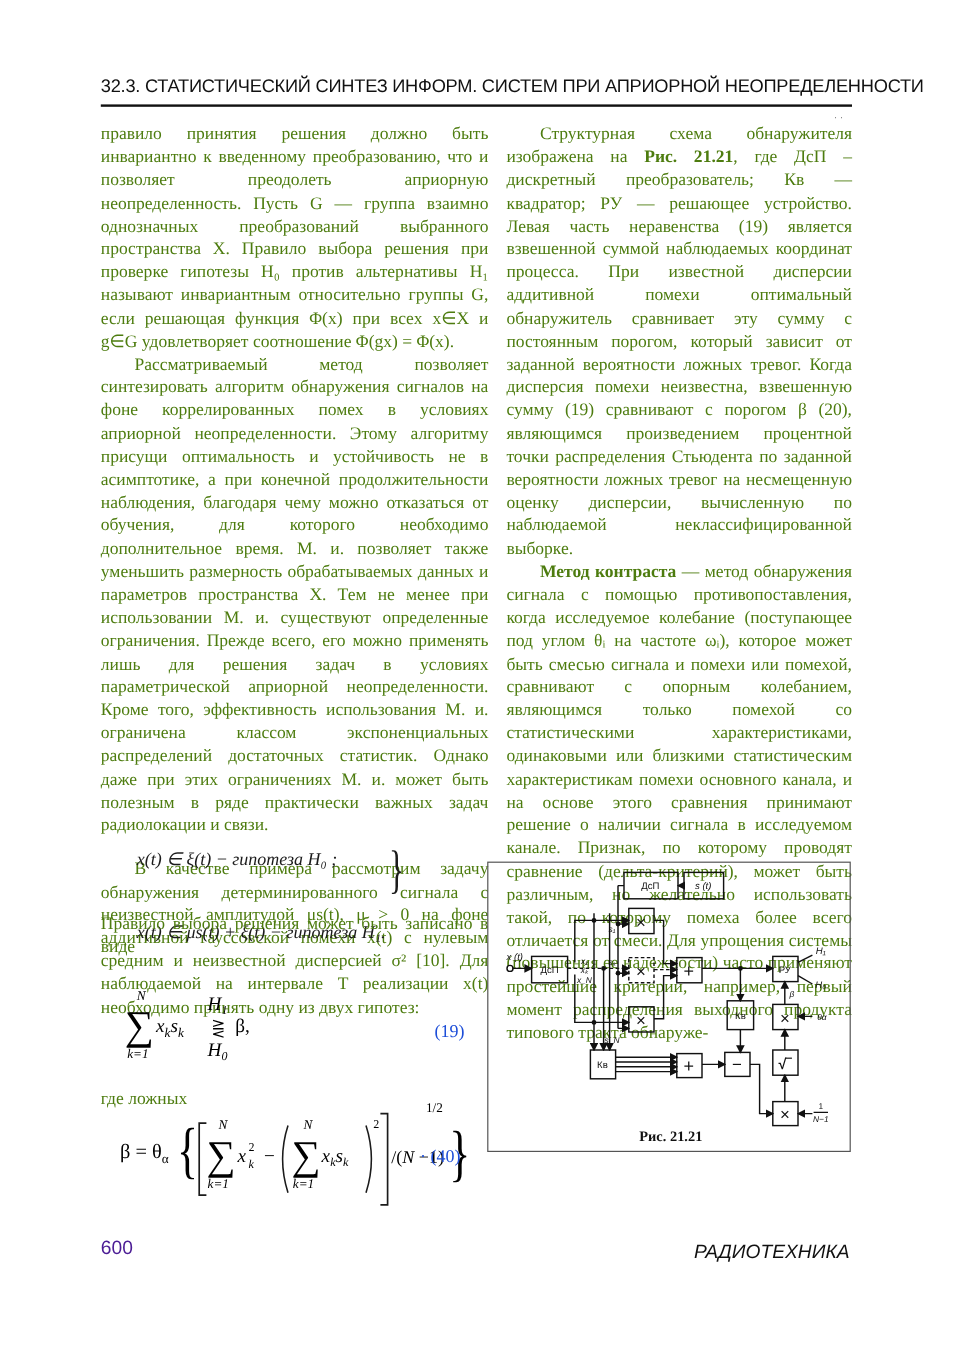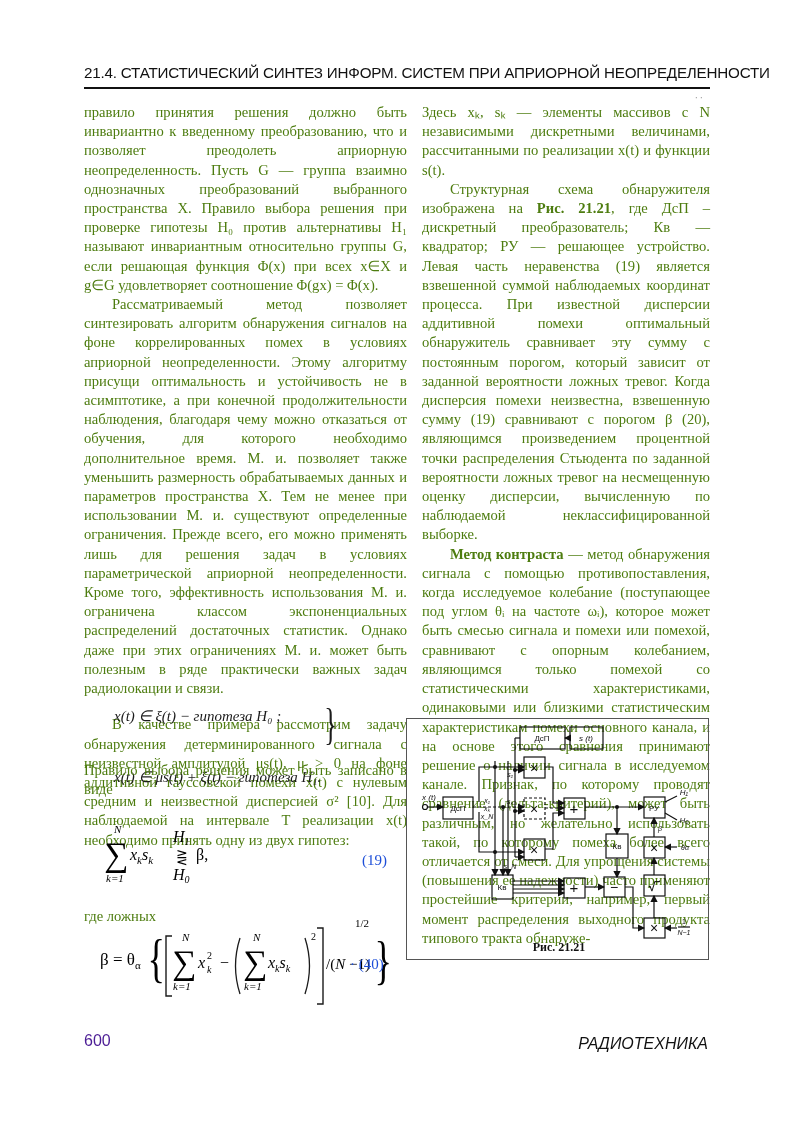--- a/index.html
+++ b/index.html
@@ -18,21 +18,21 @@
   .diag { position:absolute; left:406px; top:718px; width:303px; height:242px; border:1px solid #555; box-sizing:border-box; }
   .diag svg { position:absolute; left:0; top:0; }
   .footer-num { position:absolute; left:84px; top:1032px; font-family:"Liberation Sans", sans-serif; font-size:16px; color:#4c1d95; }
   .footer-mag { position:absolute; right:86px; top:1035px; font-family:"Liberation Sans", sans-serif; font-size:16px; font-style:italic; color:#111; }
   .dots { position:absolute; left:695px; top:94px; font-size:8px; color:#888; font-family:"DejaVu Sans", sans-serif; }
   i { }
 </style>
 </head>
 <body>
 
-<div class="hdr">21.4. СТАТИСТИЧЕСКИЙ СИНТЕЗ ИНФОРМ. СИСТЕМ ПРИ АПРИОРНОЙ НЕОПРЕДЕЛЕННОСТИ</div>
+<div class="hdr">32.3. СТАТИСТИЧЕСКИЙ СИНТЕЗ ИНФОРМ. СИСТЕМ ПРИ АПРИОРНОЙ НЕОПРЕДЕЛЕННОСТИ</div>
 <div class="hdr-rule"></div>
 <div class="dots">· ·</div>
 
 <div class="col left">
   <p>правило принятия решения должно быть инвариантно к введенному преобразованию, что и позволяет преодолеть априорную неопределенность. Пусть G — группа взаимно однозначных преобразований выбранного пространства X. Правило выбора решения при проверке гипотезы H₀ против альтернативы H₁ называют инвариантным относительно группы G, если решающая функция Φ(x) при всех x∈X и g∈G удовлетворяет соотношение Φ(gx) = Φ(x).</p>
   <p class="ind">Рассматриваемый метод позволяет синтезировать алгоритм обнаружения сигналов на фоне коррелированных помех в условиях априорной неопределенности. Этому алгоритму присущи оптимальность и устойчивость не в асимптотике, а при конечной продолжительности наблюдения, благодаря чему можно отказаться от обучения, для которого необходимо дополнительное время. М. и. позволяет также уменьшить размерность обрабатываемых данных и параметров пространства X. Тем не менее при использовании М. и. существуют определенные ограничения. Прежде всего, его можно применять лишь для решения задач в условиях параметрической априорной неопределенности. Кроме того, эффективность использования М. и. ограничена классом экспоненциальных распределений достаточных статистик. Однако даже при этих ограничениях М. и. может быть полезным в ряде практически важных задач радиолокации и связи.</p>
   <p class="ind" style="margin-top:17px">В качестве примера рассмотрим задачу обнаружения детерминированного сигнала с неизвестной амплитудой μs(t), μ &gt; 0 на фоне аддитивной гауссовской помехи x(t) с нулевым средним и неизвестной дисперсией σ² [10]. Для наблюдаемой на интервале T реализации x(t) необходимо принять одну из двух гипотез:</p>
 </div>
 
 <div class="hyst" style="top:707px;"><i>x(t) ∈ ξ(t) − гипотеза  H₀ ;</i></div>
@@ -78,21 +78,20 @@
   <path d="M205 20 Q214 48 205 76" stroke="#1b1b1b" stroke-width="1.3" fill="none"></path>
   <text x="211" y="22" font-size="10" font-family="Liberation Serif, serif">2</text>
   <path d="M217 10 L223 10 L223 86 L217 86" stroke="#1b1b1b" stroke-width="1.4" fill="none"></path>
   <text x="226" y="51" font-size="15" font-family="Liberation Serif, serif">/(<tspan font-style="italic">N</tspan> −1)</text>
   <text x="274" y="60" font-size="52" font-family="Liberation Serif, serif" transform="scale(0.7,1) translate(118,0)">}</text>
   <text x="255" y="9" font-size="11" font-family="Liberation Serif, serif">1/2</text>
 </svg>
 <div class="eqnum" style="left:350px; top:956px;">· (40)</div>
 
 <div class="col right">
-  <p>Здесь xₖ, sₖ — элементы массивов с N независимыми дискретными величинами, рассчитанными по реализации x(t) и функции s(t).</p>
   <p class="ind"><span>Структурная схема обнаружителя изображена на </span><b>Рис. 21.21</b><span>, где ДсП – дискретный преобразователь; Кв — квадратор; РУ — решающее устройство. Левая часть неравенства (19) является взвешенной суммой наблюдаемых координат процесса. При известной дисперсии аддитивной помехи оптимальный обнаружитель сравнивает эту сумму с постоянным порогом, который зависит от заданной вероятности ложных тревог. Когда дисперсия помехи неизвестна, взвешенную сумму (19) сравнивают с порогом β (20), являющимся произведением процентной точки распределения Стьюдента по заданной вероятности ложных тревог на несмещенную оценку дисперсии, вычисленную по наблюдаемой неклассифицированной выборке.</span></p>
   <p class="ind"><b>Метод контраста</b><span> — метод обнаружения сигнала с помощью противопоставления, когда исследуемое колебание (поступающее под углом θᵢ на частоте ωᵢ), которое может быть смесью сигнала и помехи или помехой, сравнивают с опорным колебанием, являющимся только помехой со статистическими характеристиками, одинаковыми или близкими статистическим характеристикам помехи основного канала, и на основе этого сравнения принимают решение о наличии сигнала в исследуемом канале. Признак, по которому проводят сравнение (дельта-критерий), может быть различным, но желательно использовать такой, по которому помеха более всего отличается от смеси. Для упрощения системы (повышения ее надежности) часто применяют простейшие критерии, например, первый момент распределения выходного продукта типового тракта обнаруже-</span></p>
 </div>
 
 <div class="diag">
   <svg width="303" height="242" viewBox="0 0 303 242" font-family="Liberation Sans, sans-serif">
     <defs>
       <marker id="ar" markerWidth="6" markerHeight="6" refX="5" refY="3" orient="auto">
         <path d="M0,0 L6,3 L0,6 z" fill="#111"></path>
       </marker>

